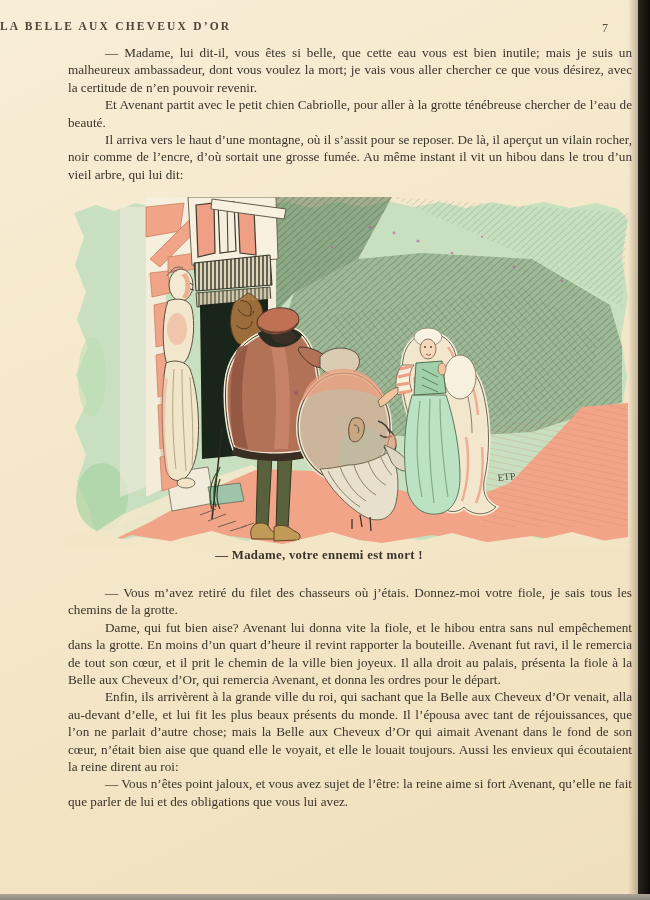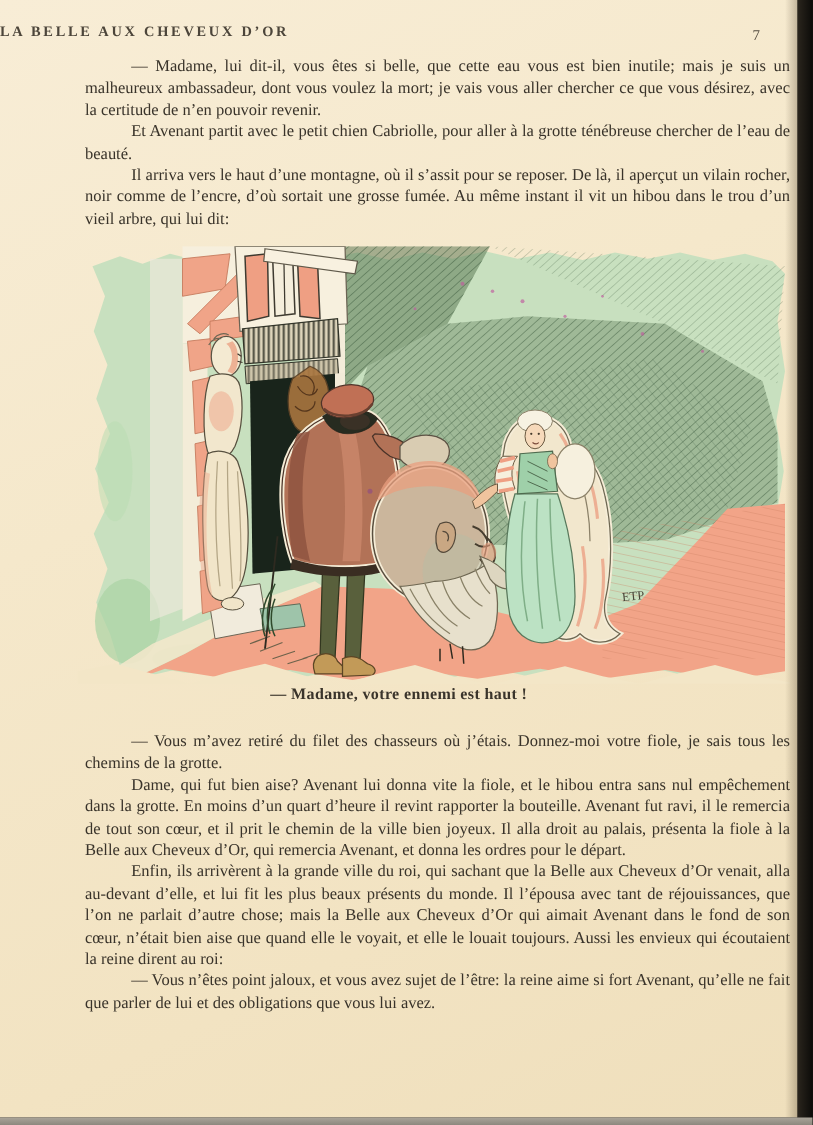--- a/index.html
+++ b/index.html
@@ -226,21 +226,21 @@
       <circle cx="270" cy="50" r="1.2"></circle>
           <circle cx="452" cy="70" r="1.5"></circle>
       <circle cx="500" cy="84" r="1.2"></circle>
           <circle cx="420" cy="40" r="1.1"></circle>
     </g>
 
     <text x="436" y="284" font-size="10" fill="#4a4438" transform="rotate(-6 436 284)">ETP</text>
   </svg>
   </div>
 
-  <div class="caption">— Madame, votre ennemi est haut !</div>
+  <div class="caption">— Madame, votre ennemi est mort !</div>
 
   <div class="text-block" id="block2">
     <p>— Vous m’avez retiré du filet des chasseurs où j’étais. Donnez-moi votre fiole, je sais tous les chemins de la grotte.</p>
     <p>Dame, qui fut bien aise? Avenant lui donna vite la fiole, et le hibou entra sans nul empêchement dans la grotte. En moins d’un quart d’heure il revint rapporter la bouteille. Avenant fut ravi, il le remercia de tout son cœur, et il prit le chemin de la ville bien joyeux. Il alla droit au palais, présenta la fiole à la Belle aux Cheveux d’Or, qui remercia Avenant, et donna les ordres pour le départ.</p>
     <p>Enfin, ils arrivèrent à la grande ville du roi, qui sachant que la Belle aux Cheveux d’Or venait, alla au-devant d’elle, et lui fit les plus beaux présents du monde. Il l’épousa avec tant de réjouissances, que l’on ne parlait d’autre chose; mais la Belle aux Cheveux d’Or qui aimait Avenant dans le fond de son cœur, n’était bien aise que quand elle le voyait, et elle le louait toujours. Aussi les envieux qui écoutaient la reine dirent au roi:</p>
     <p>— Vous n’êtes point jaloux, et vous avez sujet de l’être: la reine aime si fort Avenant, qu’elle ne fait que parler de lui et des obligations que vous lui avez.</p>
   </div>
 
 </div>
 

